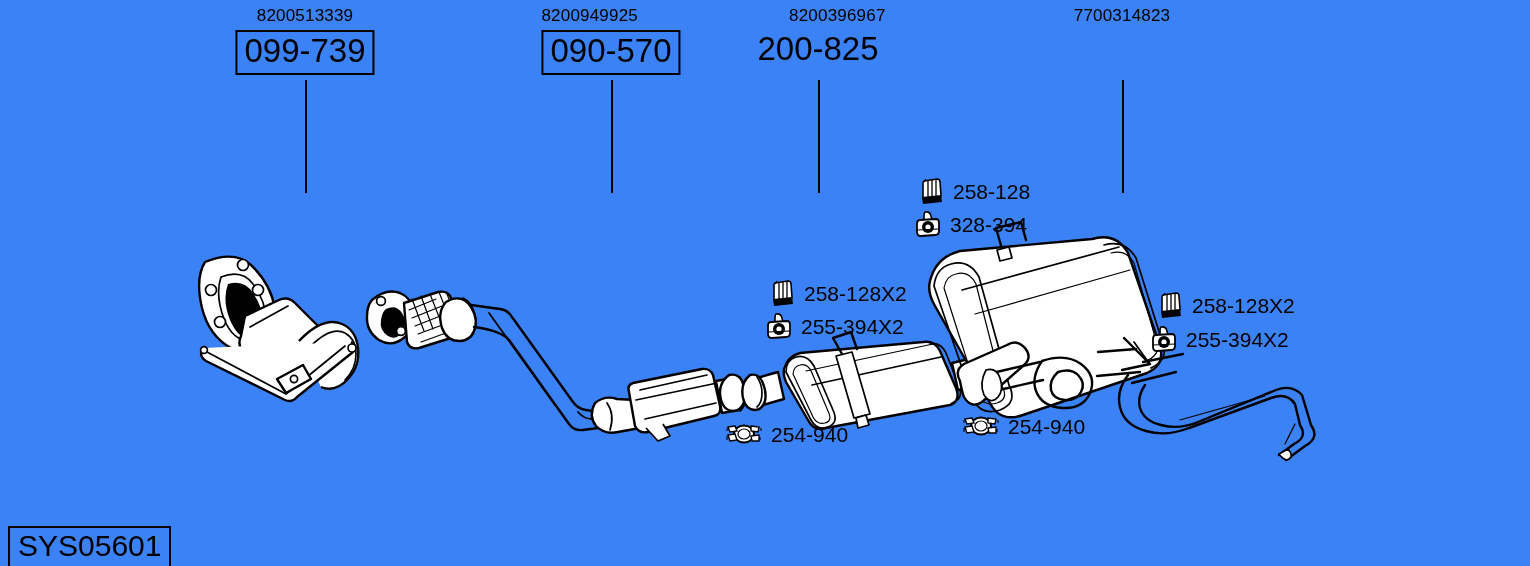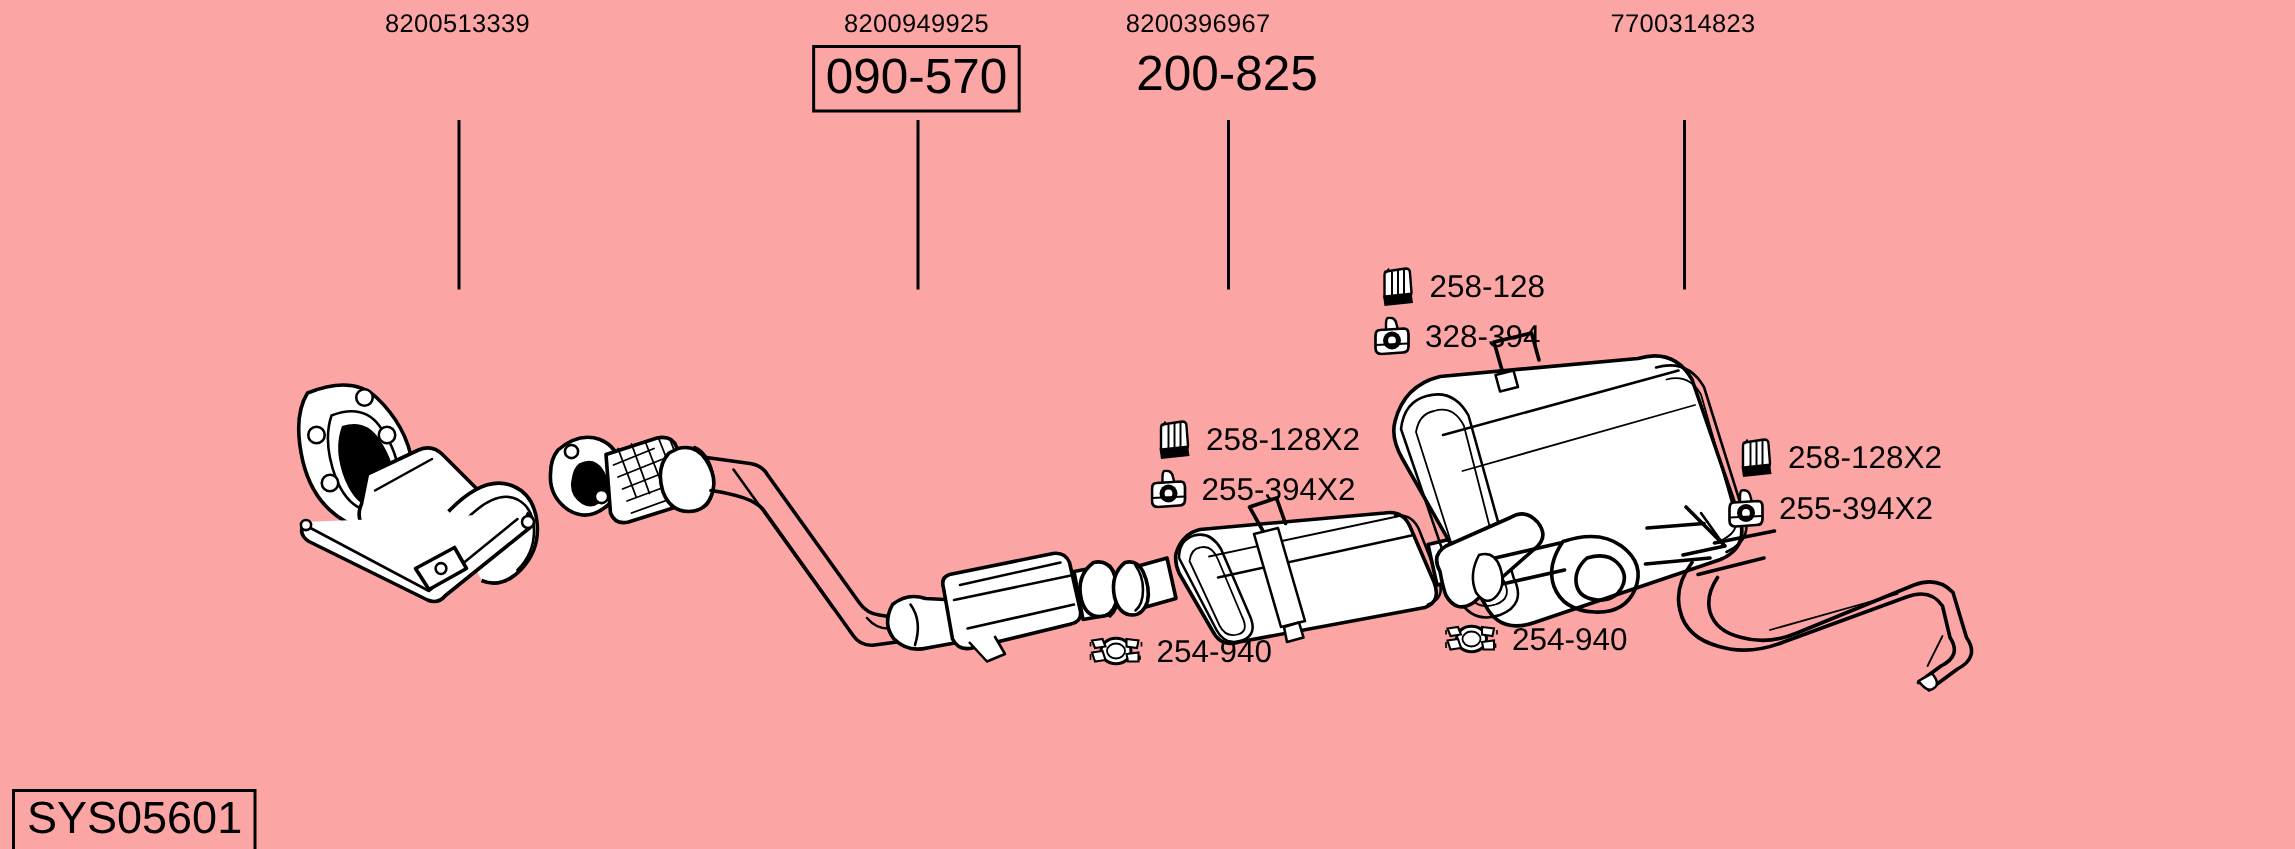--- a/index.html
+++ b/index.html
@@ -9,21 +9,21 @@
     background: #ffffff;
   }
   body {
     font-family: "Liberation Sans", sans-serif;
     color: #000000;
   }
   #page {
     position: relative;
     width: 1530px;
     height: 566px;
-    background: #fca5a5;
+    background: #3b82f6;
     overflow: hidden;
   }
   
   .hdr {
     position: absolute;
     text-align: center;
     line-height: 1;
   }
   .hdr .oe {
     font-size: 17px;
@@ -260,29 +260,29 @@
                           q16 -6 26 5 L1311 425 q9 13 -6 21 L1286 460"></path>
       <path class="lnt" d="M1180 420 L1265 396"></path>
       <path class="lnt" d="M1295 424 L1285 444"></path>
 
       <path class="fw2" d="M1279 454 q6 8 10 5 q5 -3 -1 -10 z"></path>
     </g>
   </svg>
 
   <div id="headers-layer">
       <div class="hdr" style="left: 0px; top: 7px; width: 1530px; pointer-events: none;">
-        <div style="position: absolute; left: 305px; top: 0px; transform: translateX(-50%); text-align: center;"><span class="oe">8200513339</span></div>
+        <div style="position: absolute; left: 305px; top: 0px; transform: translateX(-50%); text-align: center;"><span class="oe">8200513339</span><div class="ref-wrap"><span class="ref boxed">099-739</span></div></div>
       </div>
       <div class="leader" style="left: 305px; top: 80px; height: 113px;"></div>
       <div class="hdr" style="left: 0px; top: 7px; width: 1530px; pointer-events: none;">
-        <div style="position: absolute; left: 611px; top: 0px; transform: translateX(-50%); text-align: center;"><span class="oe">8200949925</span><div class="ref-wrap"><span class="ref boxed">090-570</span></div></div>
+        <div style="position: absolute; left: 611px; top: 0px; transform: translateX(-50%); text-align: left;"><span class="oe">8200949925</span><div class="ref-wrap"><span class="ref boxed">090-570</span></div></div>
       </div>
       <div class="leader" style="left: 611px; top: 80px; height: 113px;"></div>
       <div class="hdr" style="left: 0px; top: 7px; width: 1530px; pointer-events: none;">
-        <div style="position: absolute; left: 818px; top: 0px; transform: translateX(-50%); text-align: left;"><span class="oe">8200396967</span><div class="ref-wrap"><span class="ref">200-825</span></div></div>
+        <div style="position: absolute; left: 818px; top: 0px; transform: translateX(-50%); text-align: right;"><span class="oe">8200396967</span><div class="ref-wrap"><span class="ref">200-825</span></div></div>
       </div>
       <div class="leader" style="left: 818px; top: 80px; height: 113px;"></div>
       <div class="hdr" style="left: 0px; top: 7px; width: 1530px; pointer-events: none;">
         <div style="position: absolute; left: 1122px; top: 0px; transform: translateX(-50%); text-align: center;"><span class="oe">7700314823</span></div>
       </div>
       <div class="leader" style="left: 1122px; top: 80px; height: 113px;"></div>
     </div>
 
   <div id="callouts-layer">
       <div class="callout" style="left: 920px; top: 178px;">

